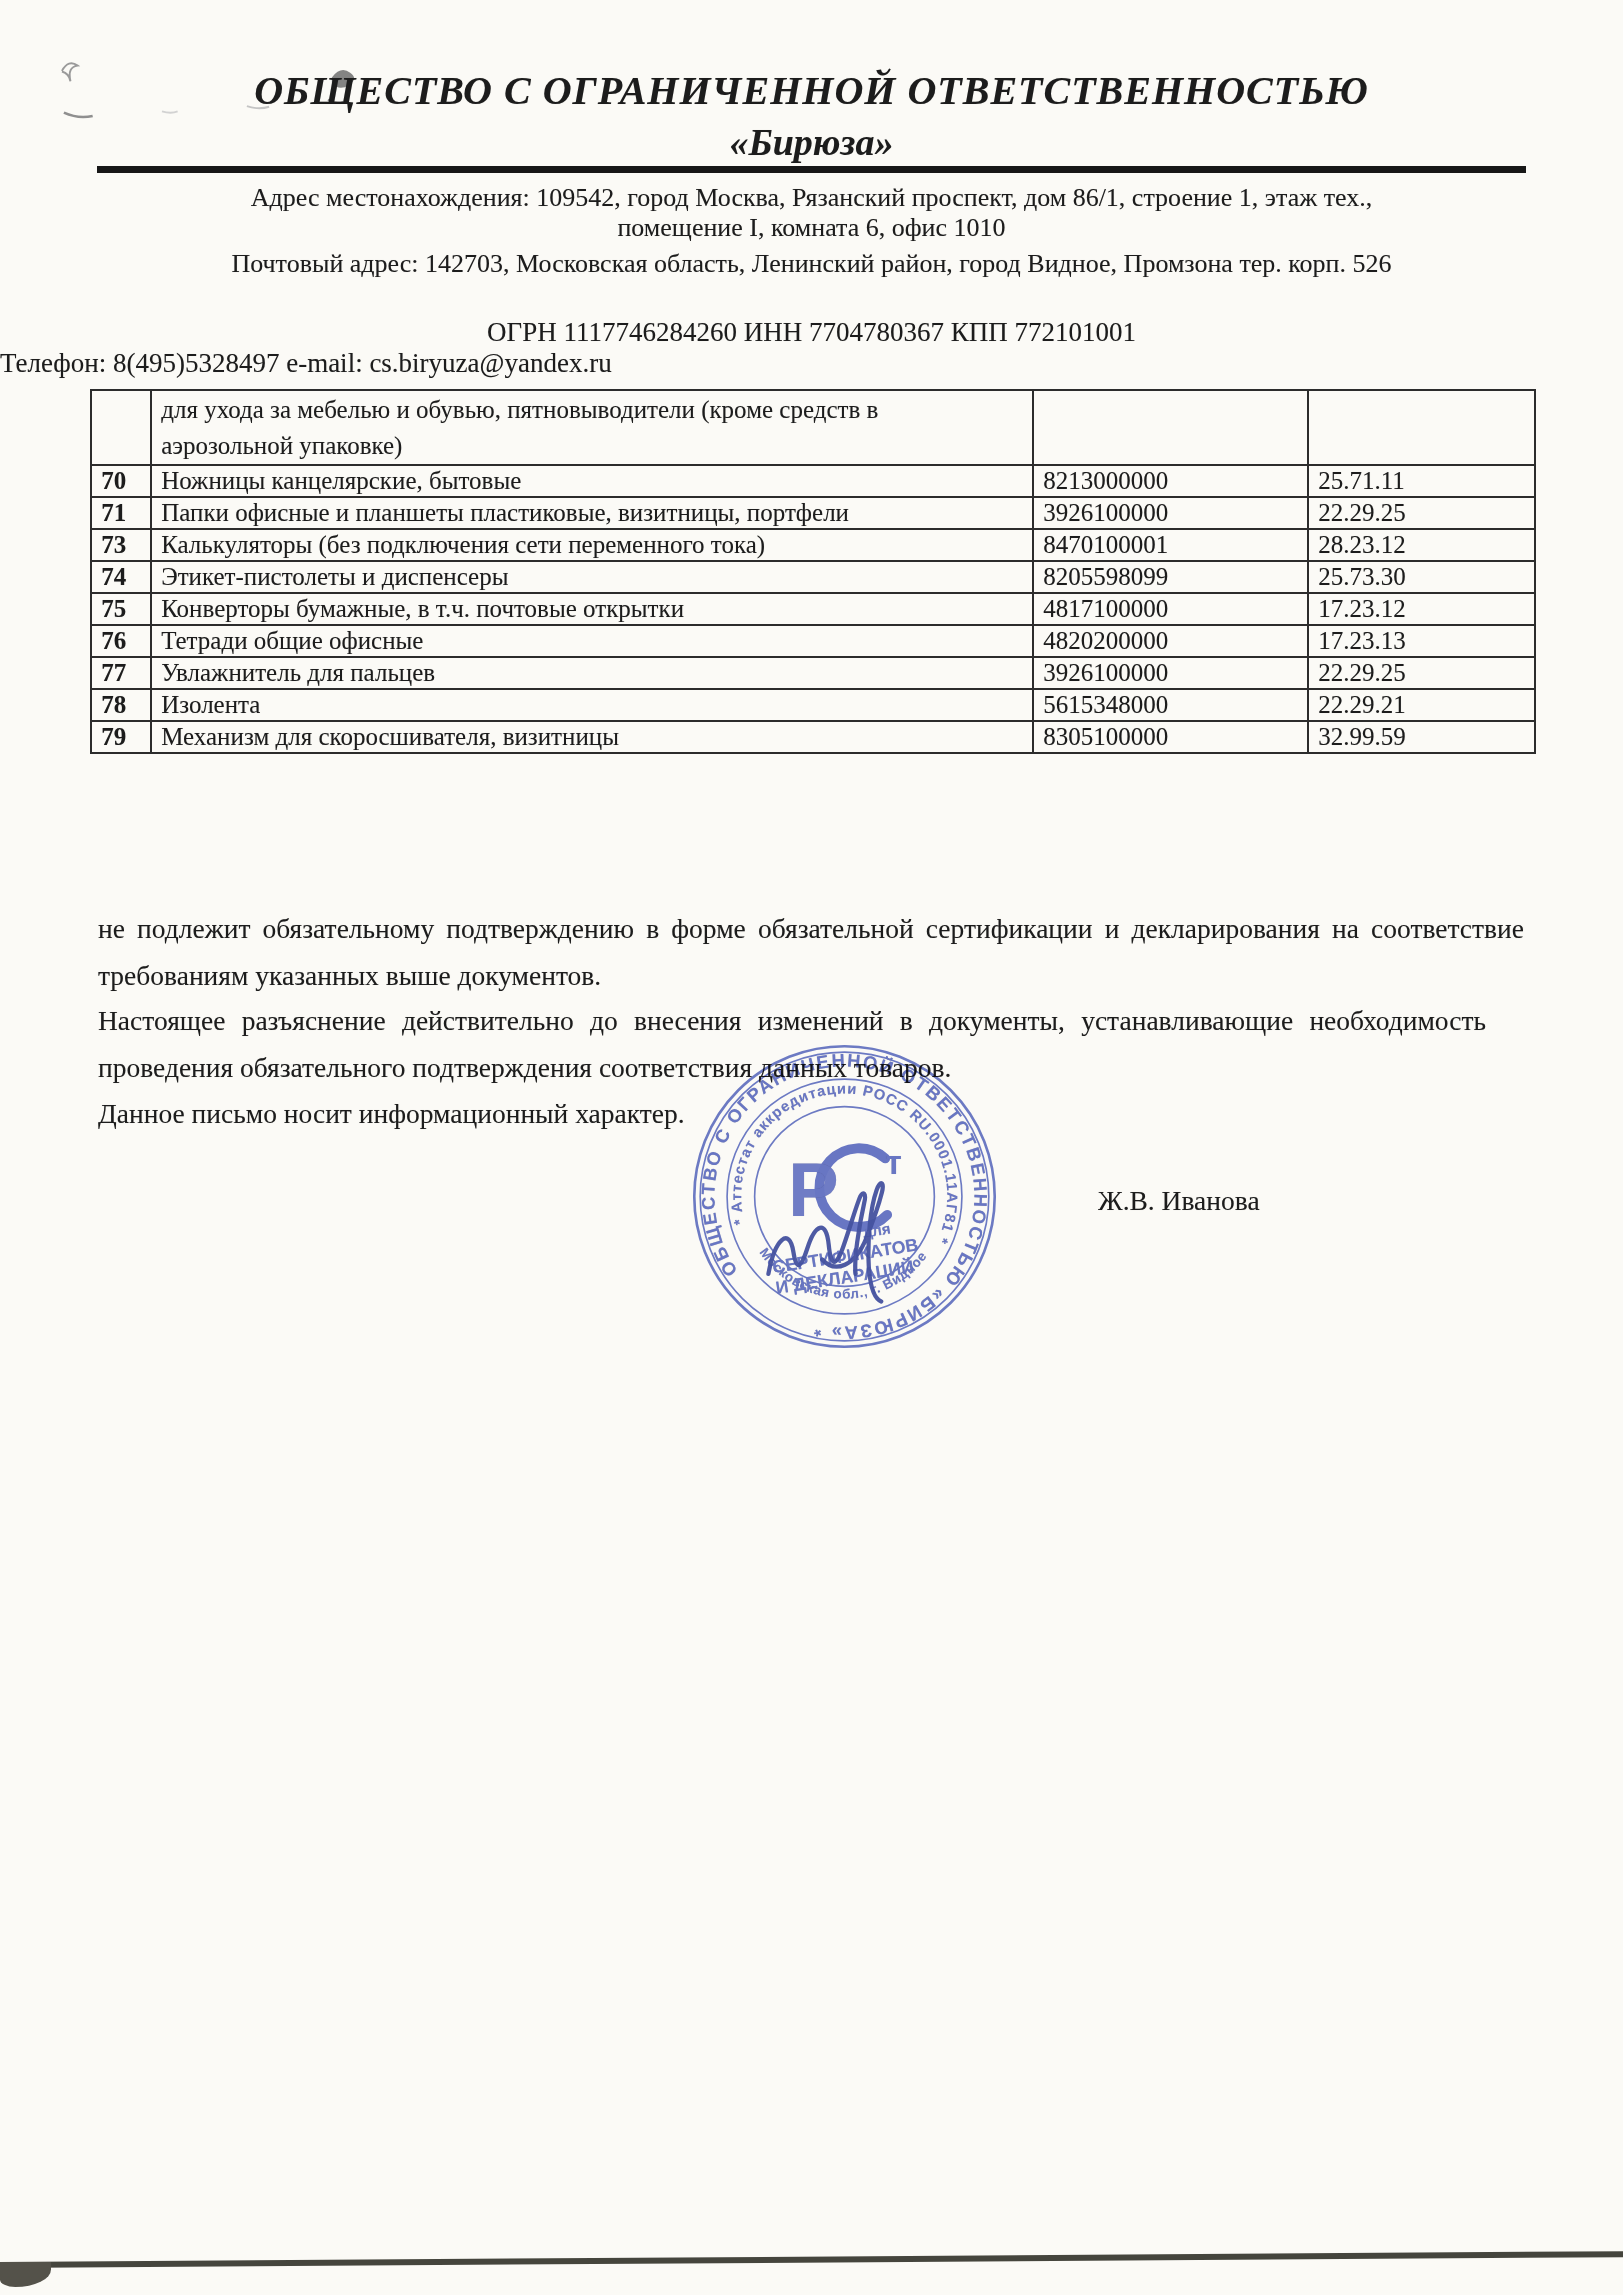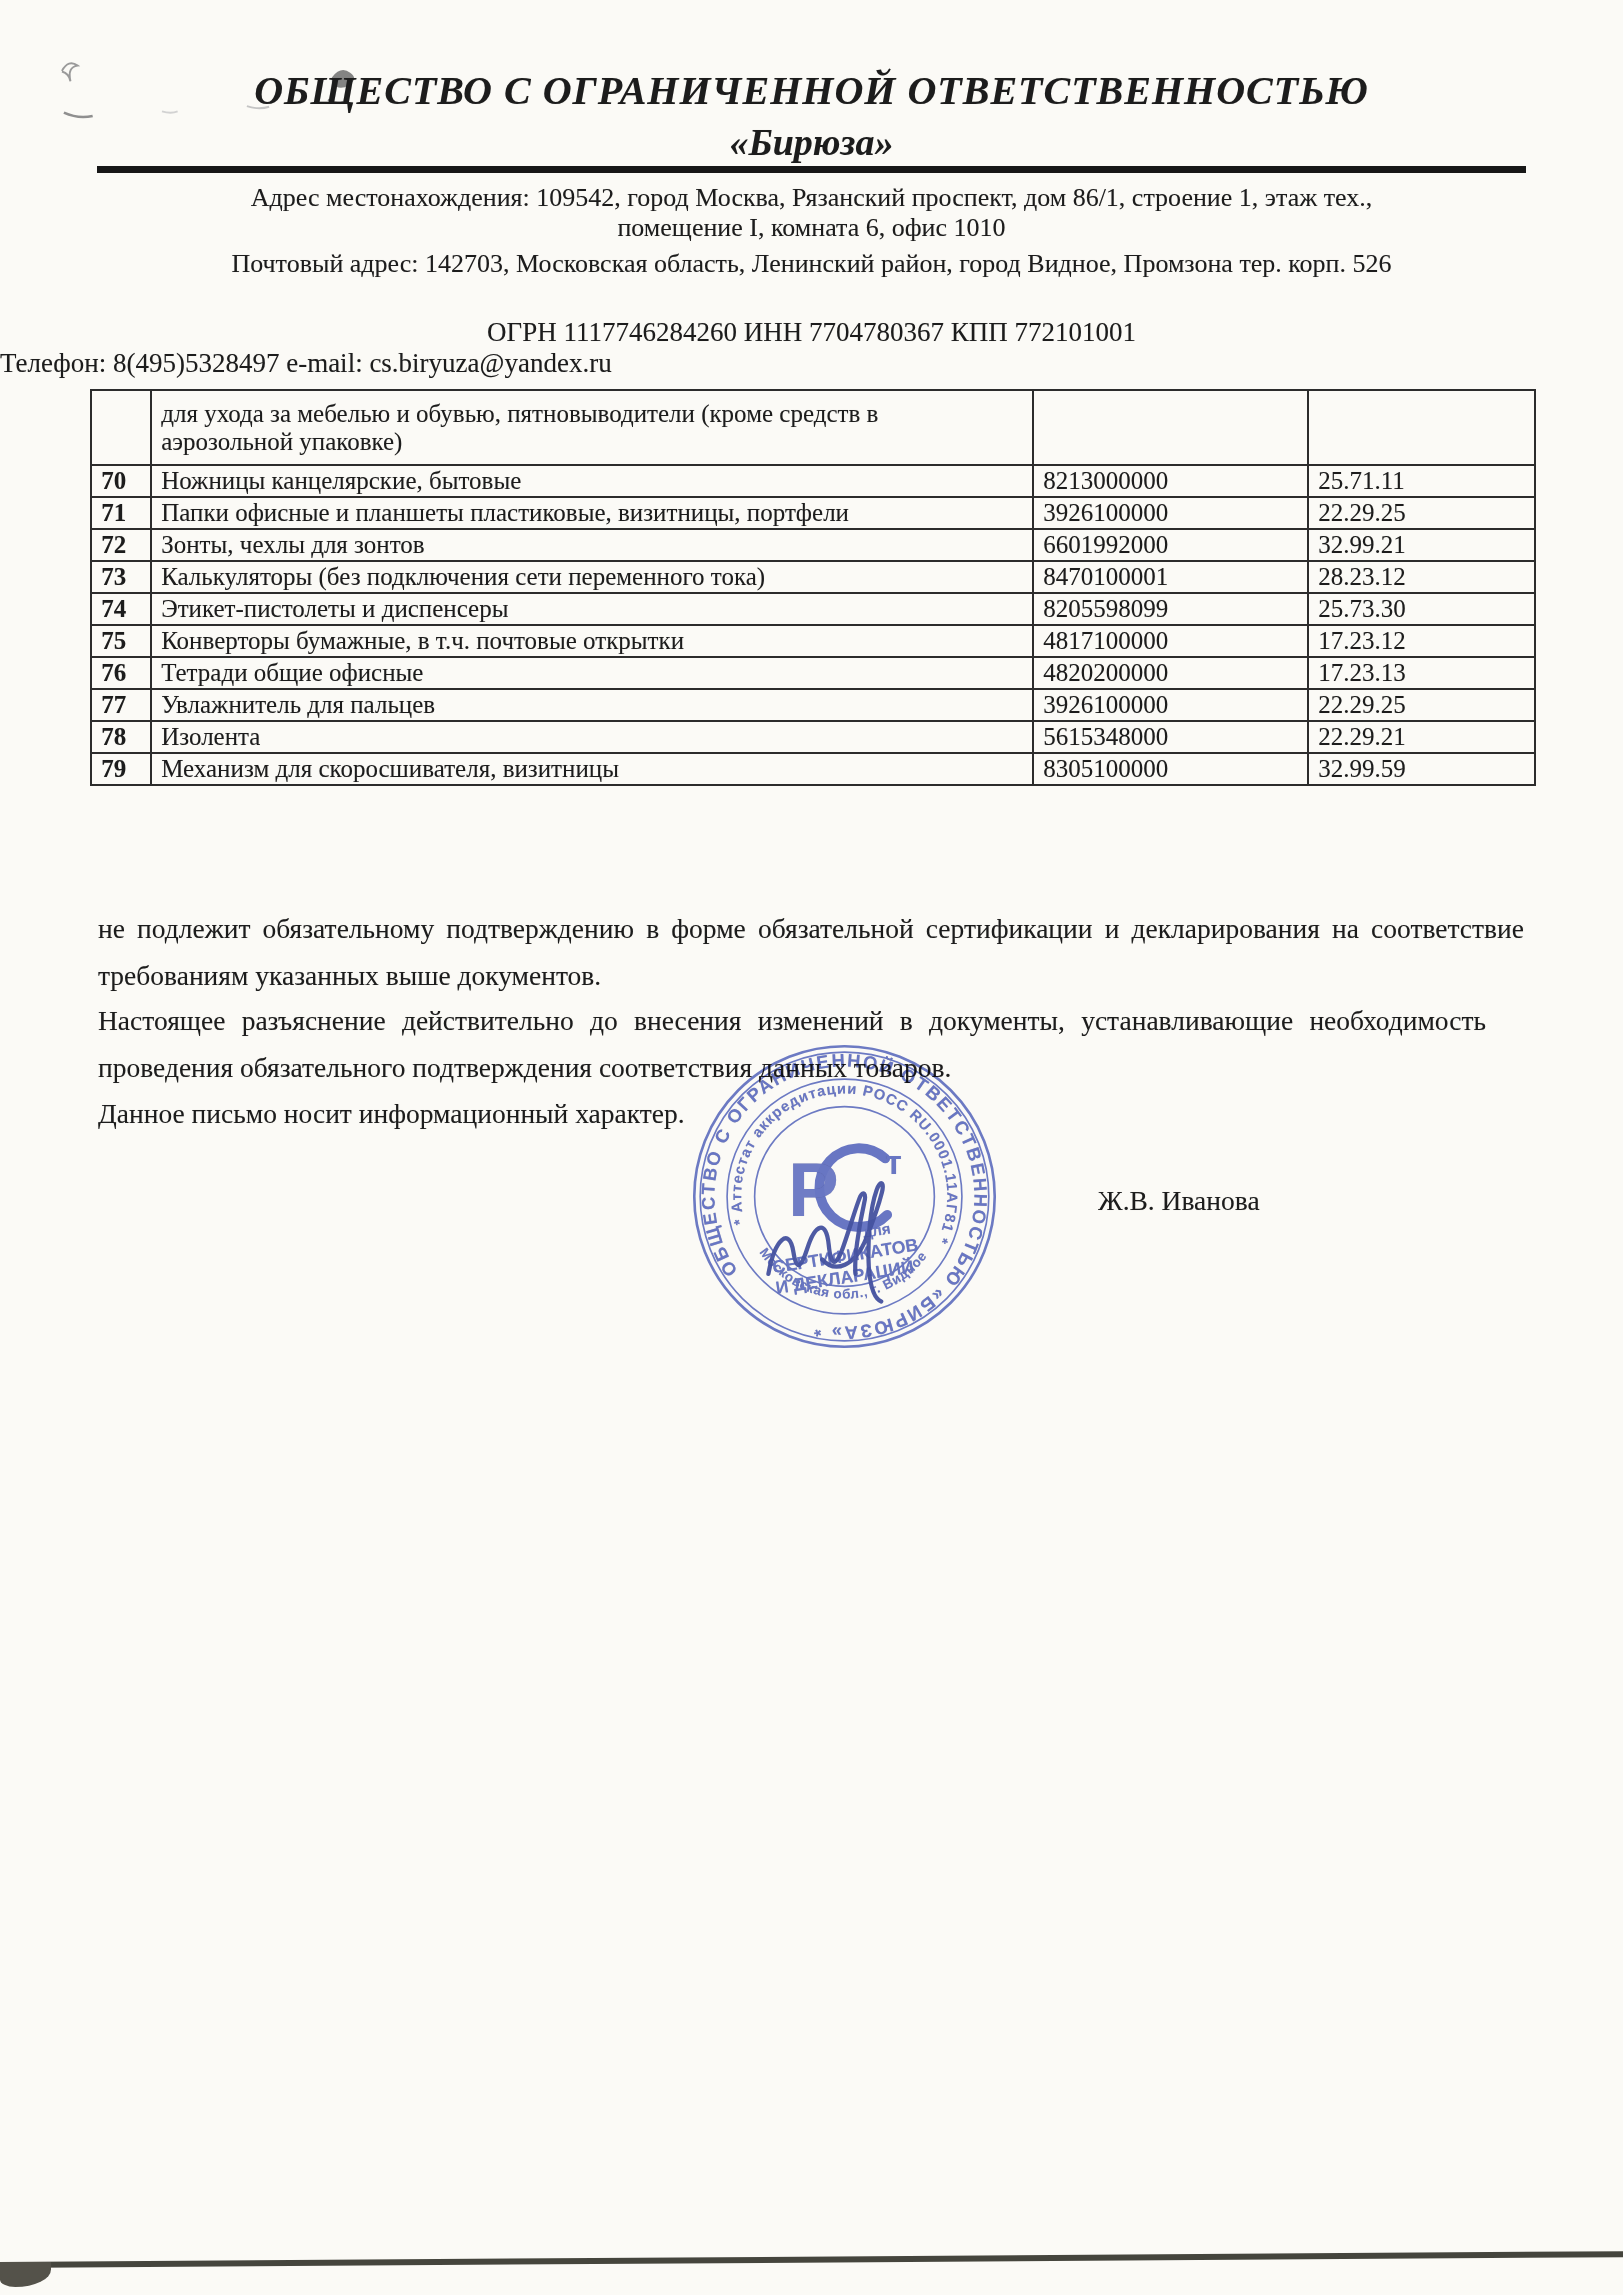--- a/index.html
+++ b/index.html
@@ -22,21 +22,21 @@
   table.goods{
     position:absolute;left:90px;top:389px;width:1444px;
     border-collapse:collapse;table-layout:fixed;font-size:25px;
   }
   table.goods td{
     border:2px solid #2c2c2c;vertical-align:middle;
     padding:0 2.6px 0 9.2px;height:29px;line-height:30px;overflow:hidden;
   }
   table.goods{border:2.6px solid #2c2c2c;}
   td.c-num{padding:0;font-weight:bold;}
-  tr.cont-row td{height:73px;line-height:28px;vertical-align:middle;}
+  tr.cont-row td{height:73px;line-height:36px;vertical-align:middle;}
   tr.cont-row td.c-name{padding-right:111px;}
   td.c-code,td.c-okpd{padding-left:11.8px;}
   .para{position:absolute;left:98px;width:1426px;margin:0;
     font-size:27.5px;line-height:47px;text-align:justify;}
   .p1{top:905px;}
   .p2{top:997px;width:1388px;}
   .p3{top:1090px;text-align:left;}
   .sig-pos{position:absolute;top:1185px;left:98px;font-size:27.5px;}
   .sig-name{position:absolute;top:1185px;left:1098px;font-size:27.5px;}
   .stamp{position:absolute;left:691px;top:1043px;width:307px;height:307px;
@@ -90,26 +90,20 @@
           <td class="c-num">70</td>
           <td class="c-name">Ножницы канцелярские, бытовые</td>
           <td class="c-code">8213000000</td>
           <td class="c-okpd">25.71.11</td>
         </tr>
         <tr>
           <td class="c-num">71</td>
           <td class="c-name">Папки офисные и планшеты пластиковые, визитницы, портфели</td>
           <td class="c-code">3926100000</td>
           <td class="c-okpd">22.29.25</td>
-        </tr>
-        <tr>
-          <td class="c-num">72</td>
-          <td class="c-name">Зонты, чехлы для зонтов</td>
-          <td class="c-code">6601992000</td>
-          <td class="c-okpd">32.99.21</td>
         </tr>
         <tr>
           <td class="c-num">73</td>
           <td class="c-name">Калькуляторы (без подключения сети переменного тока)</td>
           <td class="c-code">8470100001</td>
           <td class="c-okpd">28.23.12</td>
         </tr>
         <tr>
           <td class="c-num">74</td>
           <td class="c-name">Этикет-пистолеты и диспенсеры</td>

